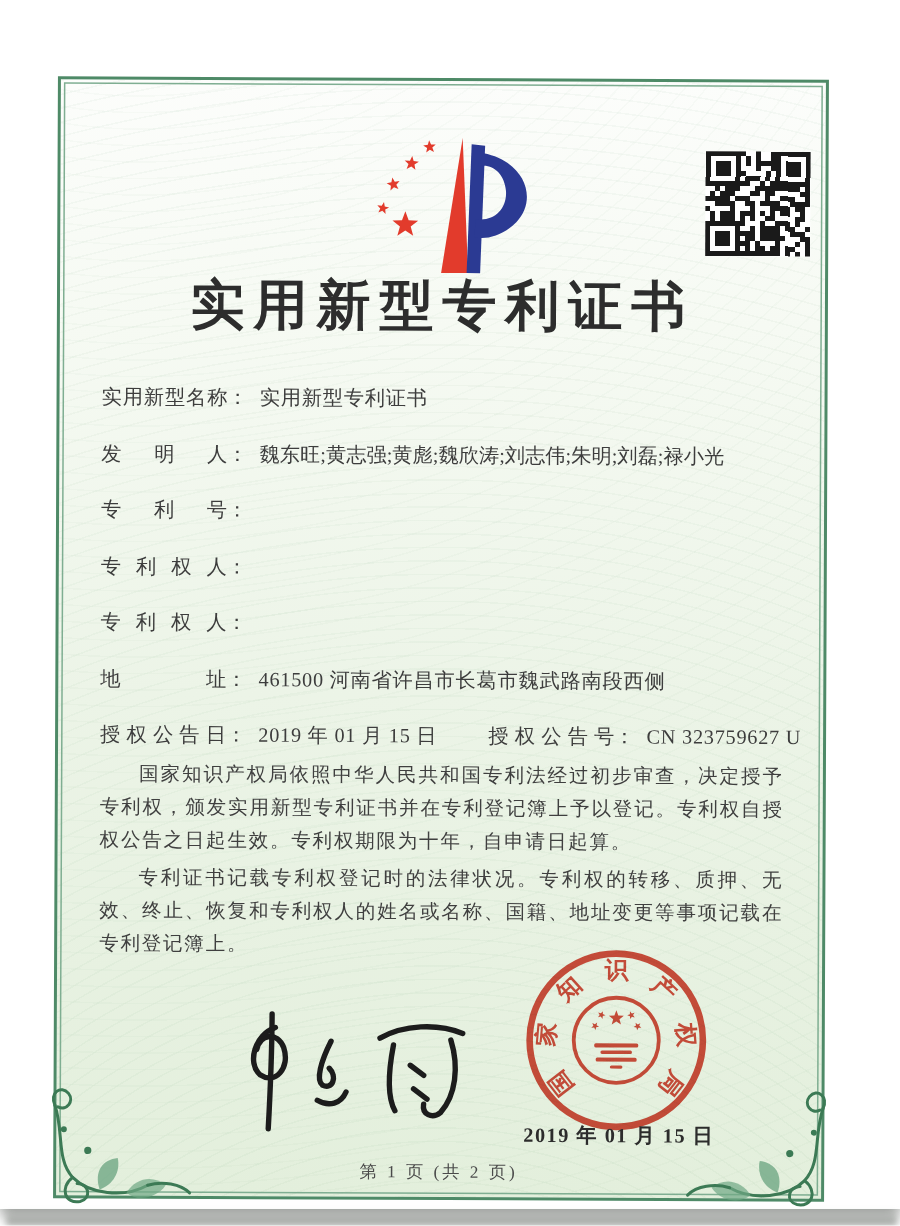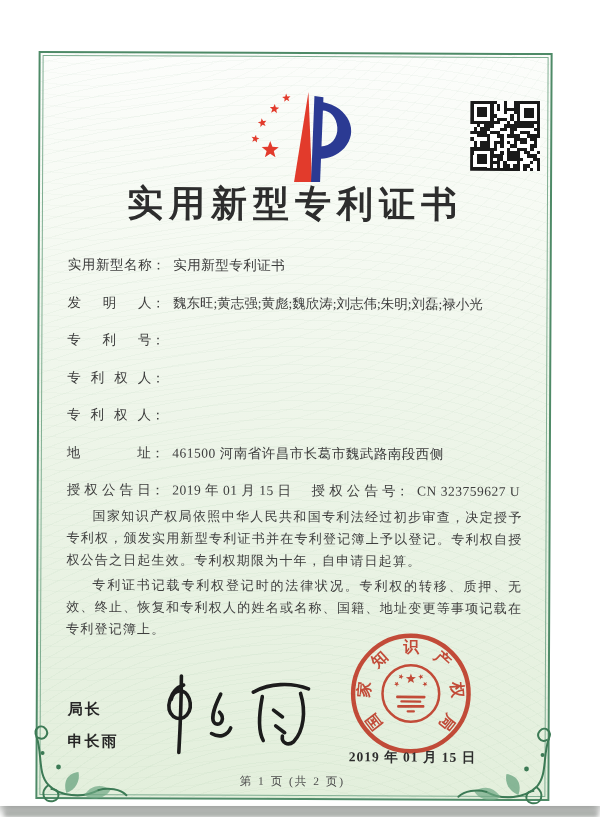--- a/index.html
+++ b/index.html
@@ -35,21 +35,21 @@
   .logo{position:absolute;left:205px;top:28px;width:120px;height:112px;}
   .qr{position:absolute;left:430px;top:46px;width:70px;height:70px;background:#fff;}
   .qr svg{display:block;}
   .title{
     position:absolute;left:0;top:126px;width:100%;text-align:center;
     font-size:36px;font-weight:600;color:#2d2d2d;letter-spacing:6px;
   }
   .fields{position:absolute;left:28px;top:204px;right:26px;font-size:13.5px;color:#3d3d3d;}
   .frow{display:flex;align-items:flex-start;margin-bottom:21.5px;line-height:16px;}
   .fcell{display:flex;align-items:flex-start;line-height:16px;}
-  .fcell.second{margin-left:20px;}
+  .fcell.second{margin-left:34px;}
   .flabel{display:inline-block;width:84px;text-align:justify;text-align-last:justify;color:#3d3d3d;}
   .fcolon{display:inline-block;}
   .fvalue{margin-left:8px;letter-spacing:.5px;white-space:nowrap;}
   .legal{
     position:absolute;left:28px;right:26px;top:452px;
     font-size:13px;color:#3f3f3f;line-height:22px;text-align:justify;letter-spacing:1.2px;
   }
   .legal p{margin:0 0 3px 0;text-indent:2em;}
   .director{
     position:absolute;left:30px;top:640px;
@@ -409,24 +409,20 @@
           <span class="fvalue">CN 323759627 U</span>
         </span>
       </div>
     </div>
 
     <div class="legal">
       <p>国家知识产权局依照中华人民共和国专利法经过初步审查，决定授予专利权，颁发实用新型专利证书并在专利登记簿上予以登记。专利权自授权公告之日起生效。专利权期限为十年，自申请日起算。</p>
       <p>专利证书记载专利权登记时的法律状况。专利权的转移、质押、无效、终止、恢复和专利权人的姓名或名称、国籍、地址变更等事项记载在专利登记簿上。</p>
     </div>
 
-    <div class="director">
-      <div>局长</div>
-      <div>申长雨</div>
-    </div>
 
     <div class="signature">
       <svg viewBox="0 0 160 80" width="180" height="90" fill="none" stroke="#1c1c1c" stroke-width="3.2" stroke-linecap="round" stroke-linejoin="round">
         <path d="M30 12 C18 16 13 33 21 40 C30 46 39 36 35 24 C31 14 21 16 19 25"></path>
         <path d="M28 4 C28 26 27 52 26 72"></path>
         <path d="M63 20 C57 32 54 43 58 46 C64 49 67 41 62 36"></path>
         <path d="M55 55 C62 59 69 57 72 50"></path>
         <path d="M92 18 C106 10 126 9 141 15"></path>
         <path d="M100 22 C97 38 96 52 101 61"></path>
         <path d="M134 19 C139 35 137 52 128 62 C123 66 117 63 118 57"></path>

